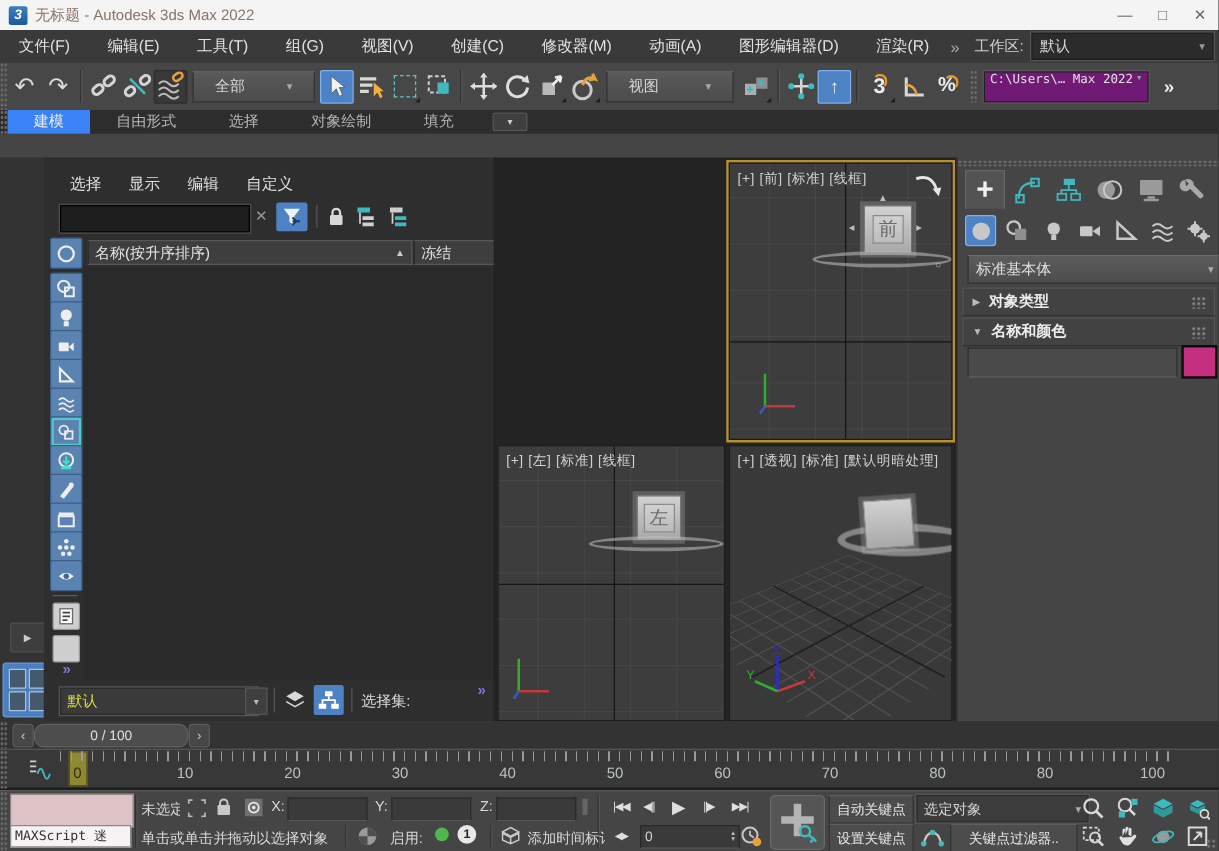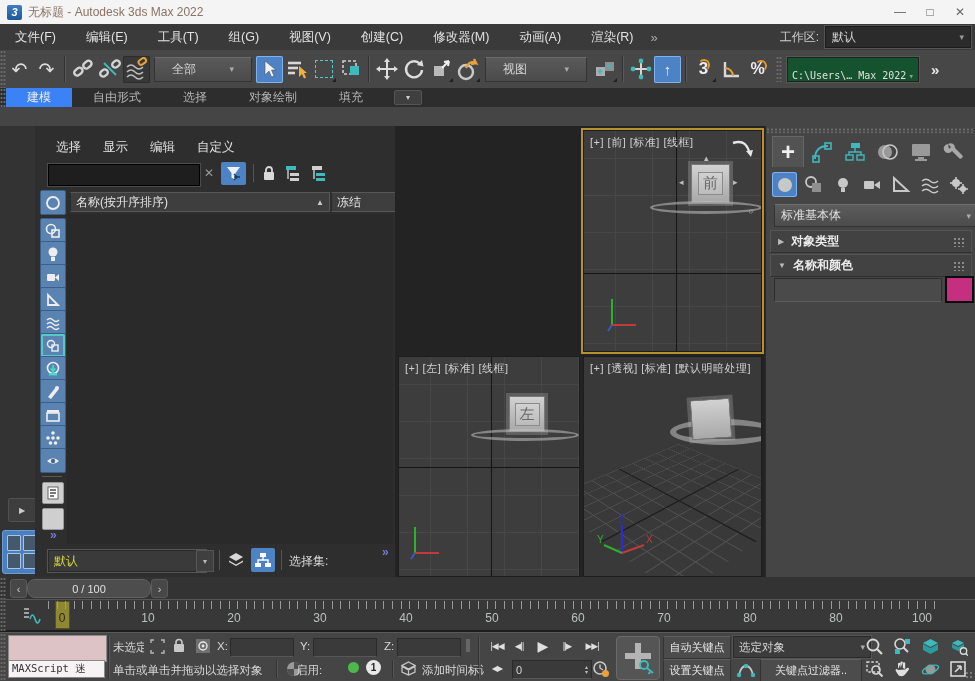--- a/index.html
+++ b/index.html
@@ -29,22 +29,22 @@
   .tb.on{background:#4d82c4;box-shadow:inset 0 0 0 1px #7db2ee;}
   .tb.pressed{background:#383838;box-shadow:inset 0 0 0 1px #2c2c2c;}
   .tbdd{height:23px;background:linear-gradient(#5a5a5a,#4b4b4b);border:1px solid #333;border-top-color:#6a6a6a;
        display:flex;align-items:center;justify-content:space-between;padding:0 17px;}
   .vdiv{width:1px;height:26px;background:#323232;box-shadow:1px 0 0 #5a5a5a;margin:0 4px;}
   .grip-v{width:6px;height:100%;background:radial-gradient(circle,#6a6a6a 1px,transparent 1.2px);background-size:3px 4px;}
   .fly::after{content:"";position:absolute;right:1px;bottom:1px;border-left:4px solid transparent;border-bottom:4px solid #1f1f1f;}
   .arc{position:relative;}
   .arc::after{content:"";position:absolute;width:8px;height:8px;border:2px solid #e8972e;border-radius:50%;
        border-bottom-color:transparent;border-left-color:transparent;top:0px;right:-2px;}
-  .pathdd{width:122px;height:23px;background:#14532d;border:1px solid #1f1f1f;outline:1px solid #565656;
-       display:flex;align-items:flex-end;justify-content:space-between;padding:0 4px;
+  .pathdd{width:122px;height:23px;background:#701a75;border:1px solid #1f1f1f;outline:1px solid #565656;
+       display:flex;align-items:flex-start;justify-content:space-between;padding:0 4px;
        font-family:"DejaVu Sans Mono",monospace;font-size:10px;color:#e0e0e0;}
 
   
   #ribtabs{position:absolute;left:0;top:88px;width:975px;height:19px;background:#2d2d2d;}
   #ribtabs .rt{padding:0 21px;height:19px;display:flex;align-items:center;color:#b5b5b5;font-size:12px;}
   #ribtabs .rt.active{background:#3b82f6;color:#ececec;}
   #ribsub{position:absolute;left:0;top:107px;width:975px;height:19px;background:#3f3f3f;border-bottom:1px solid #2a2a2a;}
   .subtab{margin-left:8px;height:17px;padding:0 8px;background:#474747;border:1px solid #5c5c5c;color:#dcdcdc;
        display:flex;align-items:center;font-size:12px;}
   .ribmore{width:26px;height:13px;background:#3f3f3f;border:1px solid #555;border-radius:2px;margin-left:10px;}
@@ -162,20 +162,21 @@
 
   <div id="menubar" class="flex">
     <span class="mi">文件(F)</span>
     <span class="mi">编辑(E)</span>
     <span class="mi">工具(T)</span>
     <span class="mi">组(G)</span>
     <span class="mi">视图(V)</span>
     <span class="mi">创建(C)</span>
     <span class="mi">修改器(M)</span>
     <span class="mi">动画(A)</span>
+    <span class="mi">图形编辑器(D)</span>
     <span class="mi">渲染(R)</span>
     <span style="color:#aaa;font-size:13px;margin:0 6px 0 2px">»</span>
     <span style="margin-left:auto;color:#cfcfcf">工作区:</span>
     <span class="wsdrop" style="margin-left:6px">
       <span>默认</span>
       <span style="color:#999;font-size:9px">▾</span>
     </span>
   </div>
 
   <div id="toolbar" class="flex">
@@ -754,21 +755,21 @@
 
     <span class="slabel nowrap" style="left:113px;top:30px;width:158px">单击或单击并拖动以选择对象</span>
     <span class="abs" style="left:276px;top:27px;width:1px;height:18px;background:#333;box-shadow:1px 0 0 #565656"></span>
     <span class="abs ctr" style="left:284px;top:26px;width:20px;height:19px">
       <svg width="16" height="16">
           <circle cx="8" cy="8" r="7" fill="#9a9a9a"></circle>
           <path d="M8 1 A7 7 0 0 1 15 8 L8 8 Z" fill="#4f4f4f"></path>
           <path d="M8 15 A7 7 0 0 1 1 8 L8 8 Z" fill="#4f4f4f"></path>
         </svg>
     </span>
-    <span class="slabel" style="left:296px;top:30px">启用:</span>
+    <span class="slabel" style="left:312px;top:30px">启用:</span>
     <span class="abs" style="left:348px;top:29px;width:11px;height:11px;border-radius:50%;background:#4db84d"></span>
     <span class="badge" style="left:366px">1</span>
     <span class="abs" style="left:392px;top:27px;width:1px;height:18px;background:#333;box-shadow:1px 0 0 #565656"></span>
     <span class="abs ctr" style="left:398px;top:26px;width:20px;height:19px">
       <svg width="15" height="15">
           <path d="M7.5 1 L14 4.5 L7.5 8 L1 4.5 Z M1 5.5 L7.5 9 L14 5.5 M7.5 9 V14 M1 5 V11 L7.5 14 L14 11 V5" fill="none" stroke="#c8c8c8" stroke-width="1.2"></path>
         </svg>
     </span>
     <span class="slabel nowrap" style="left:422px;top:30px;width:62px">添加时间标记</span>
 

